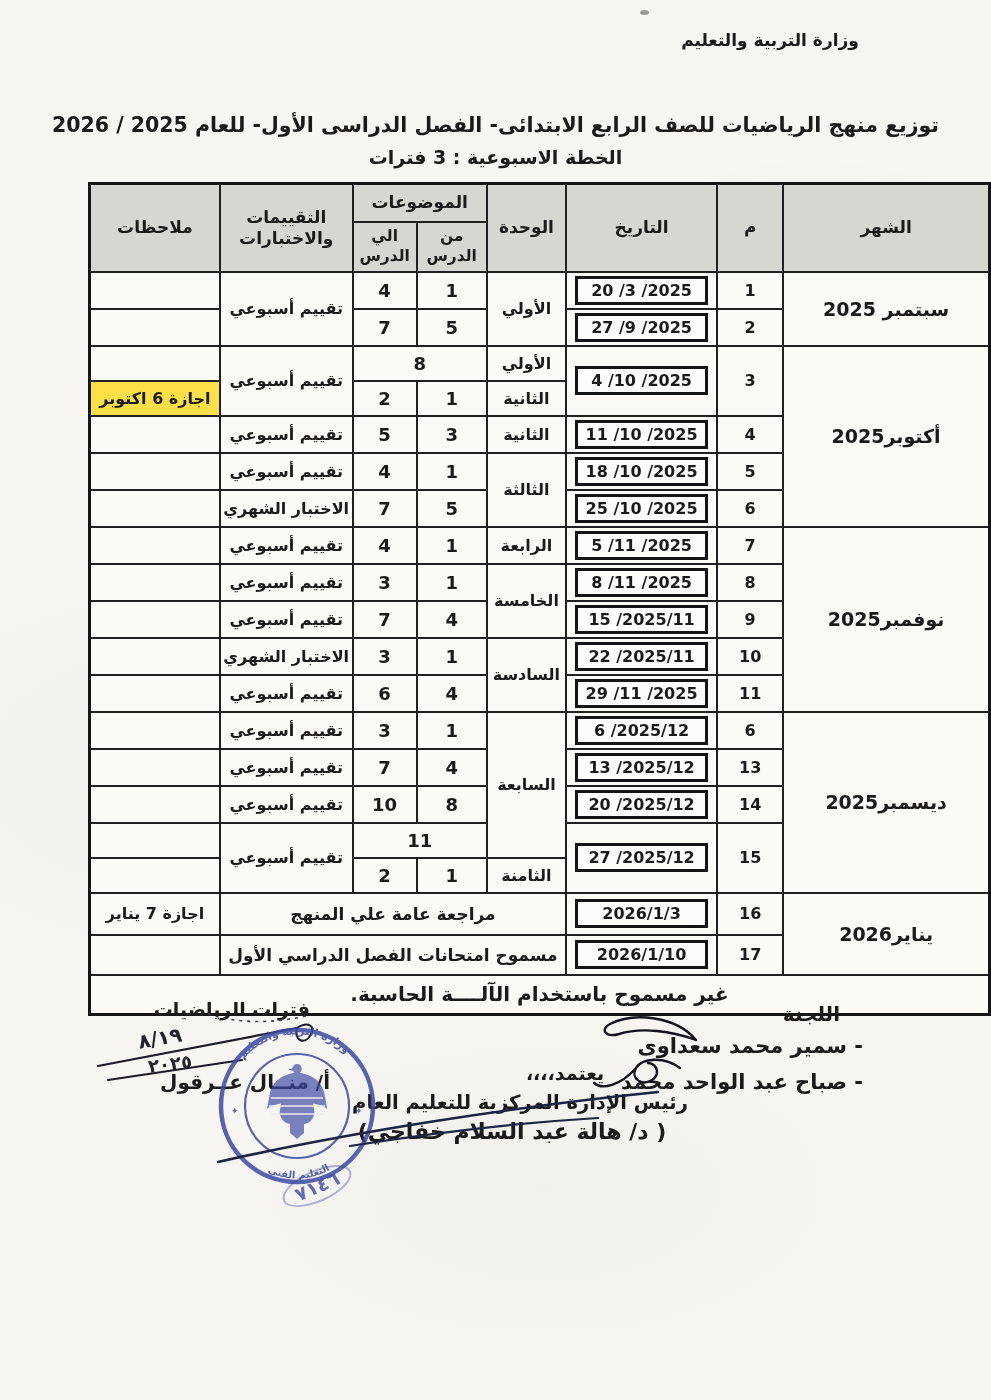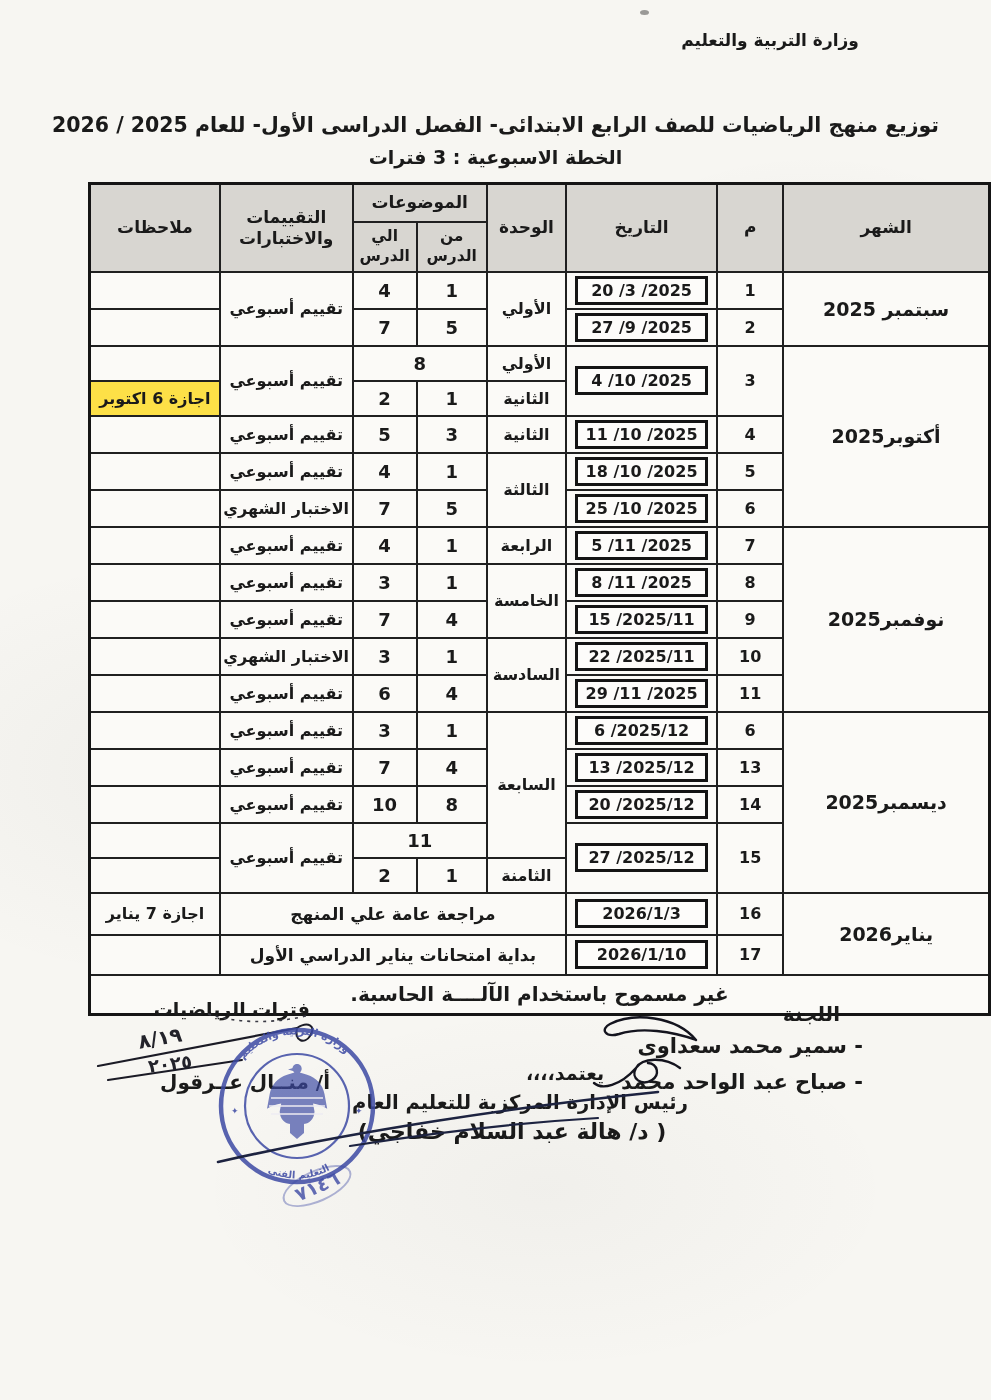--- a/index.html
+++ b/index.html
@@ -270,21 +270,21 @@
           <span class="datebox">2026/1/3</span>
         </td>
     <td class="wide" colspan="4">مراجعة عامة علي المنهج</td>
     <td>اجازة 7 يناير</td>
   </tr>
   <tr style="height:40px">
     <td>17</td>
     <td>
           <span class="datebox">2026/1/10</span>
         </td>
-    <td class="wide" colspan="4">بداية امتحانات يناير الدراسي الأول</td>
+    <td class="wide" colspan="4">مسموح امتحانات الفصل الدراسي الأول</td>
     <td></td>
   </tr>
   <tr style="height:40px">
     <td class="footnote" colspan="8">غير مسموح باستخدام الآلــــة الحاسبة.</td>
   </tr>
   </tbody>
 </table>
 
 <div class="abs sig rtl b committee-title">اللجنة</div>
 <div class="abs sig rtl b member1">- سمير محمد سعداوى</div>

